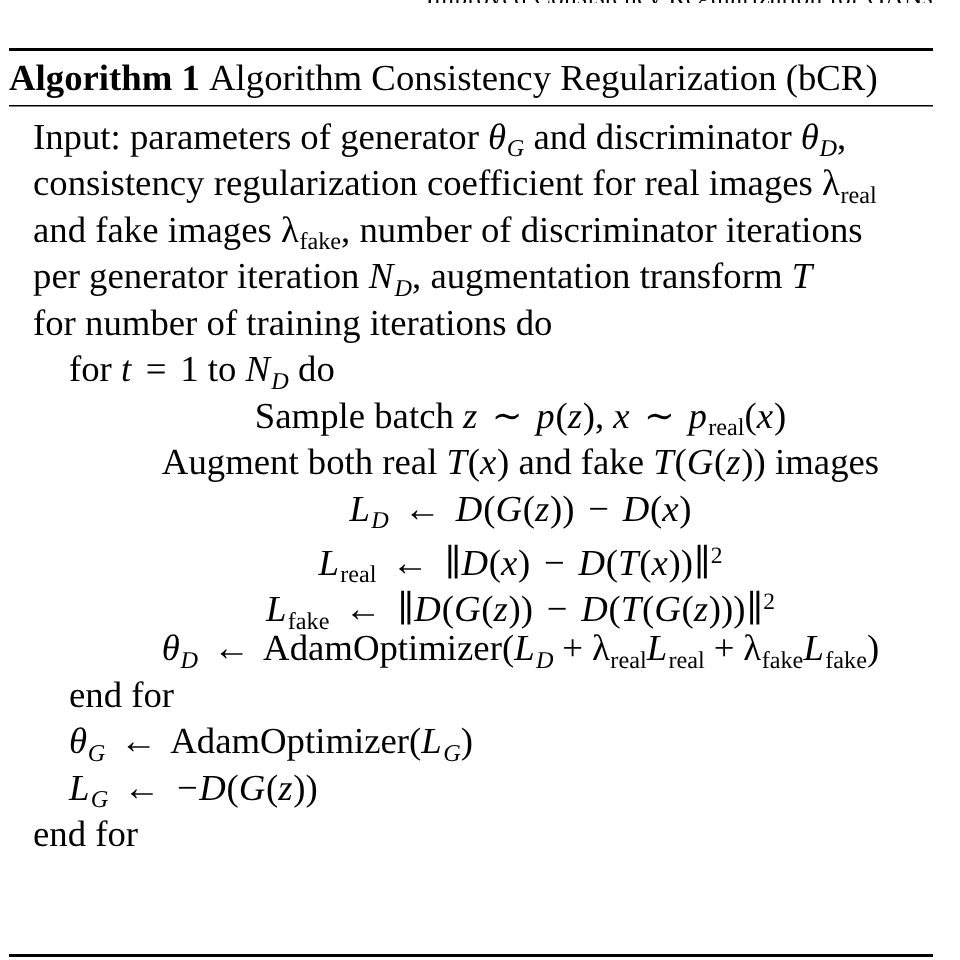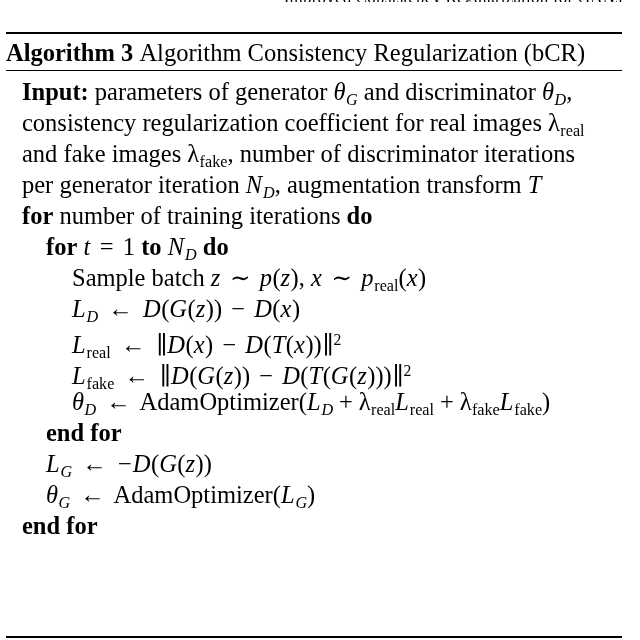--- a/index.html
+++ b/index.html
@@ -77,23 +77,23 @@
     font-size: 24.5px;
     line-height: 31px;
   }
   .ln {
     height: 31px;
     white-space: nowrap;
     position: relative;
   }
   .i0 { padding-left: 16px; }
   .i1 { padding-left: 40px; }
-  .i2 { padding-left: 66px; }
+  .i2 { padding-left: 66px; text-align: center; }
 
-  .kw { font-weight: bold; }
+  .kw { font-weight: normal; }
 
   
   .mi {            
     font-style: italic;
     font-family: "Liberation Serif", "DejaVu Serif", serif;
     padding-right: 0.5px;
   }
   .mr {            
     font-style: normal;
   }
@@ -134,21 +134,21 @@
 </head>
 <body>
 
 <div id="clipped-line">Improved Consistency Regularization for GANs</div>
 
 <div id="algorithm">
 
   <div id="rule-top" class="rule-thick"></div>
 
   <div id="caption">
-    <span class="b">Algorithm 3</span><span>&nbsp;</span><span>Algorithm Consistency Regularization (bCR)</span>
+    <span class="b">Algorithm 1</span><span>&nbsp;</span><span>Algorithm Consistency Regularization (bCR)</span>
   </div>
 
   <div id="rule-mid" class="rule-thin"></div>
 
   <div id="lines">
 
     <div class="ln i0"><span class="kw">Input:</span> parameters of generator <span class="thet">θ</span><span class="subi">G</span> and discriminator <span class="thet">θ</span><span class="subi">D</span>,</div>
 
     <div class="ln i0">consistency regularization coefficient for real images <span class="lam">λ</span><span class="sub">real</span></div>
 
@@ -156,35 +156,36 @@
 
     <div class="ln i0">per generator iteration <span class="mi">N</span><span class="subi">D</span>, augmentation transform <span class="mi">T</span></div>
 
 
     <div class="ln i0"><span class="kw">for</span> number of training iterations <span class="kw">do</span></div>
 
     <div class="ln i1"><span class="kw">for</span> <span class="mi">t</span> <span class="op">=</span> <span class="mr">1</span> <span class="kw">to</span> <span class="mi">N</span><span class="subi">D</span> <span class="kw">do</span></div>
 
     <div class="ln i2">Sample batch <span class="mi">z</span> <span class="tilde">∼</span> <span class="mi">p</span><span class="paren">(</span><span class="mi">z</span><span class="paren">)</span>, <span class="mi">x</span> <span class="tilde">∼</span> <span class="mi">p</span><span class="sub">real</span><span class="paren">(</span><span class="mi">x</span><span class="paren">)</span></div>
 
+    <div class="ln i2">Augment both real <span class="mi">T</span><span class="paren">(</span><span class="mi">x</span><span class="paren">)</span> and fake <span class="mi">T</span><span class="paren">(</span><span class="mi">G</span><span class="paren">(</span><span class="mi">z</span><span class="paren">))</span> images</div>
 
     <div class="ln i2"><span class="mi">L</span><span class="subi">D</span> <span class="arrow">←</span> <span class="mi">D</span><span class="paren">(</span><span class="mi">G</span><span class="paren">(</span><span class="mi">z</span><span class="paren">))</span> <span class="op">−</span> <span class="mi">D</span><span class="paren">(</span><span class="mi">x</span><span class="paren">)</span></div>
 
     <div class="ln i2"><span class="mi">L</span><span class="sub">real</span> <span class="arrow">←</span> <span class="nrm">∥</span><span class="mi">D</span><span class="paren">(</span><span class="mi">x</span><span class="paren">)</span> <span class="op">−</span> <span class="mi">D</span><span class="paren">(</span><span class="mi">T</span><span class="paren">(</span><span class="mi">x</span><span class="paren">))</span><span class="nrm">∥</span><span class="sup">2</span></div>
 
     <div class="ln i2"><span class="mi">L</span><span class="sub">fake</span> <span class="arrow">←</span> <span class="nrm">∥</span><span class="mi">D</span><span class="paren">(</span><span class="mi">G</span><span class="paren">(</span><span class="mi">z</span><span class="paren">))</span> <span class="op">−</span> <span class="mi">D</span><span class="paren">(</span><span class="mi">T</span><span class="paren">(</span><span class="mi">G</span><span class="paren">(</span><span class="mi">z</span><span class="paren">)))</span><span class="nrm">∥</span><span class="sup">2</span></div>
 
     <div class="ln i2"><span class="thet">θ</span><span class="subi">D</span> <span class="arrow">←</span> <span class="mr">AdamOptimizer</span><span class="paren">(</span><span class="mi">L</span><span class="subi">D</span><span class="opn"> + </span><span class="lam">λ</span><span class="sub">real</span><span class="mi">L</span><span class="sub">real</span><span class="opn"> + </span><span class="lam">λ</span><span class="sub">fake</span><span class="mi">L</span><span class="sub">fake</span><span class="paren">)</span></div>
 
     <div class="ln i1"><span class="kw">end for</span></div>
 
 
+    <div class="ln i1"><span class="thet">θ</span><span class="subi">G</span> <span class="arrow">←</span> <span class="mr">AdamOptimizer</span><span class="paren">(</span><span class="mi">L</span><span class="subi">G</span><span class="paren">)</span></div>
+
     <div class="ln i1"><span class="mi">L</span><span class="subi">G</span> <span class="arrow">←</span> <span class="opn">−</span><span class="mi">D</span><span class="paren">(</span><span class="mi">G</span><span class="paren">(</span><span class="mi">z</span><span class="paren">))</span></div>
-
-    <div class="ln i1"><span class="thet">θ</span><span class="subi">G</span> <span class="arrow">←</span> <span class="mr">AdamOptimizer</span><span class="paren">(</span><span class="mi">L</span><span class="subi">G</span><span class="paren">)</span></div>
 
     <div class="ln i0"><span class="kw">end for</span></div>
 
   </div>
 
   <div id="rule-bottom" class="rule-thick"></div>
 
 </div>
 
 </body></html>

